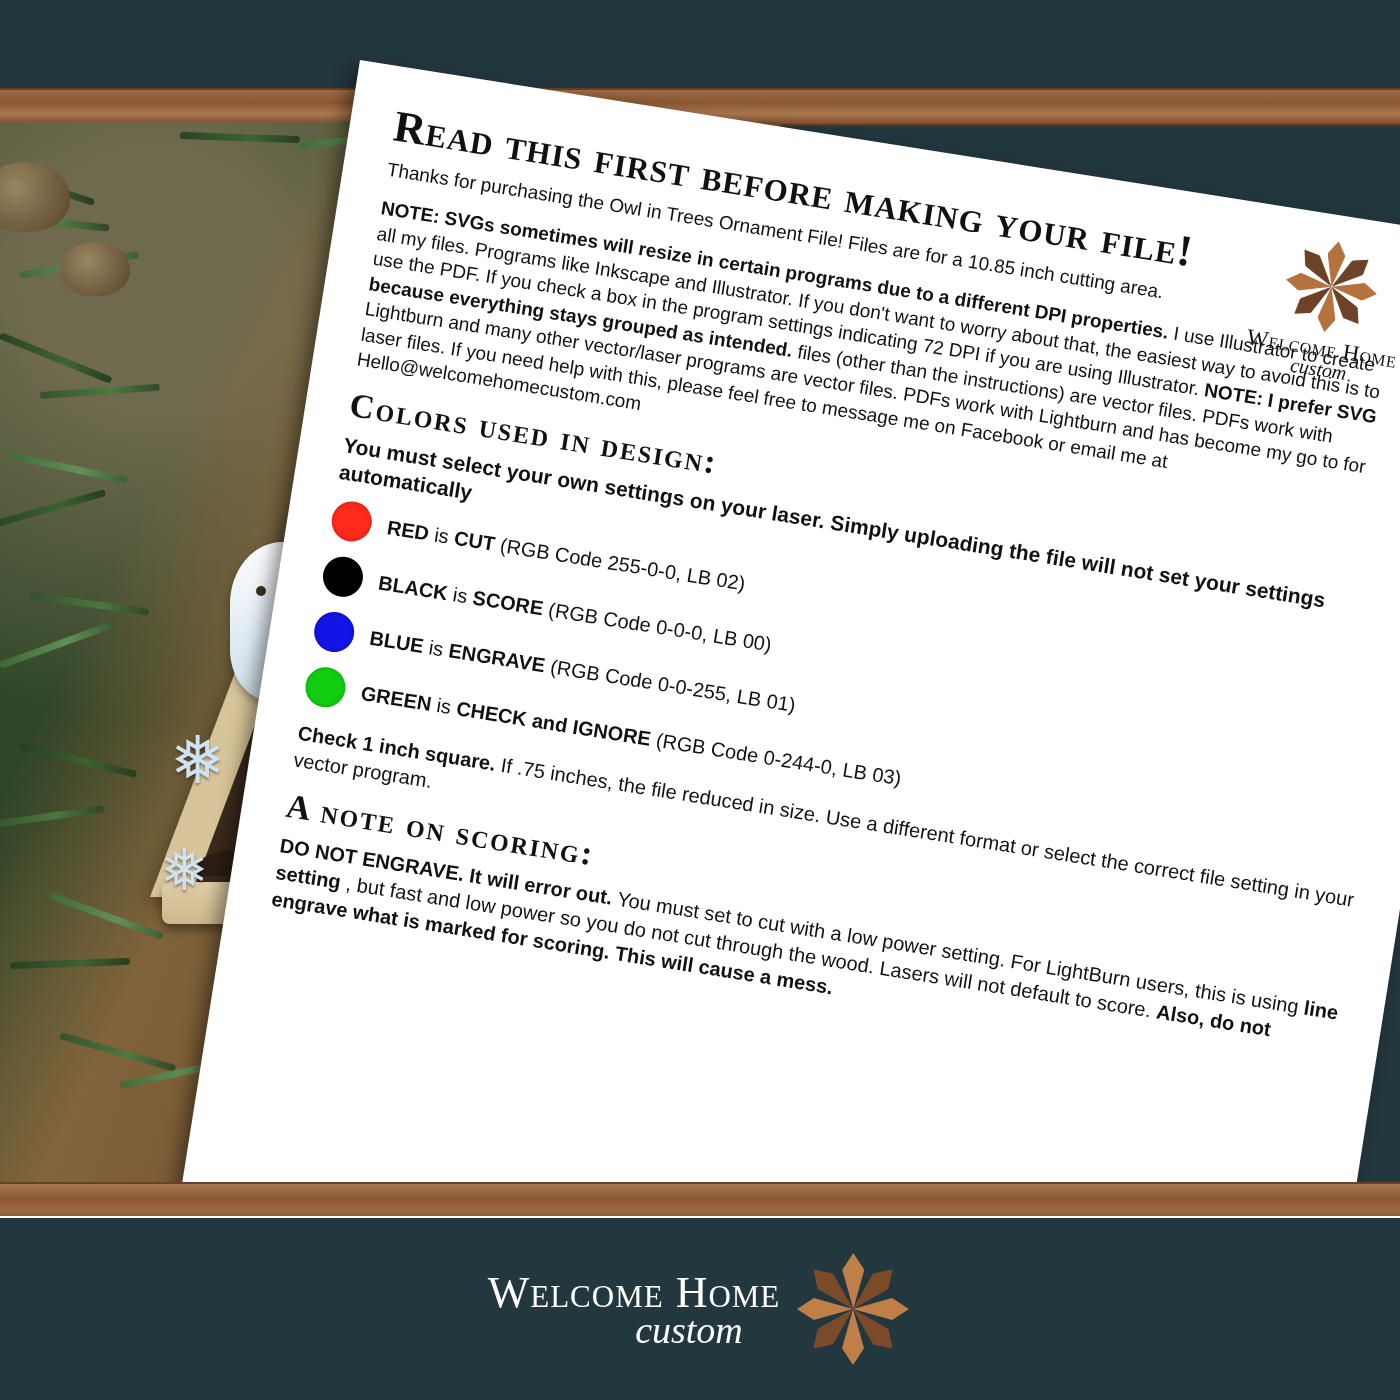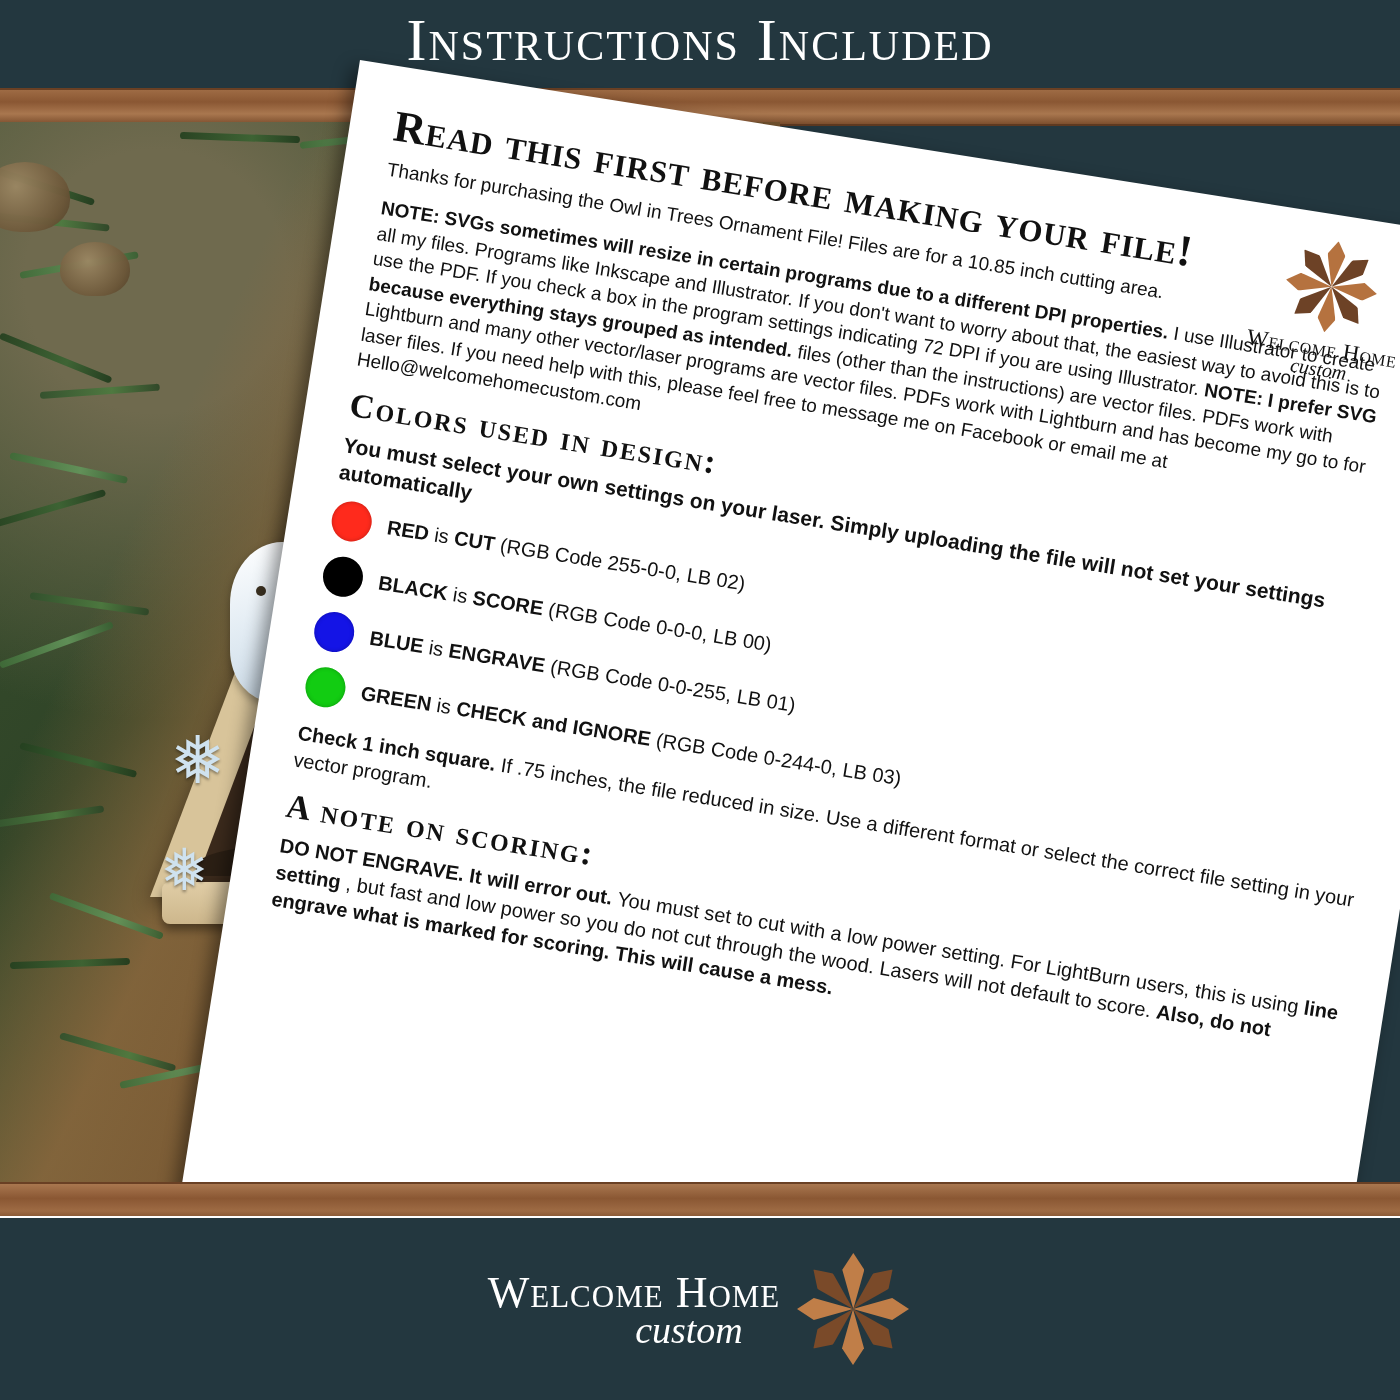--- a/index.html
+++ b/index.html
@@ -326,23 +326,20 @@
     position: absolute;
     left: 0; top: 1216px; width: 1400px; height: 3px;
     background: #ffffff;
   }
 </style>
 </head>
 <body>
 
 <div id="page">
 
-  <div class="header-band">
-    <div class="header-title">Instructions Included</div>
-  </div>
 
   <div class="wood-top"></div>
 
   <div class="photo">
     <div class="wood-bg"></div>
 
     <div class="needle dark" style="left:-20px; top:40px;  transform:rotate(18deg);"></div>
     <div class="needle" style="left:-10px; top:90px;  transform:rotate(6deg);"></div>
     <div class="needle light" style="left:20px;  top:150px; transform:rotate(-10deg);"></div>
     <div class="needle dark" style="left:0px;   top:210px; transform:rotate(22deg);"></div>

